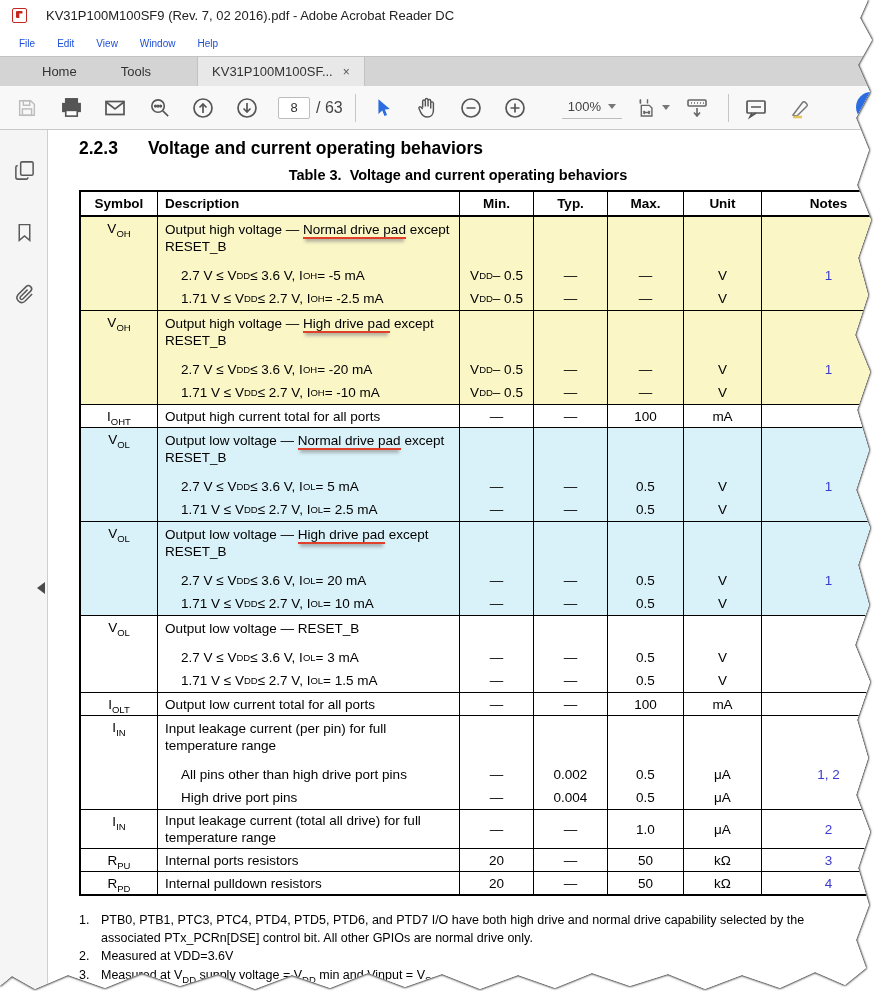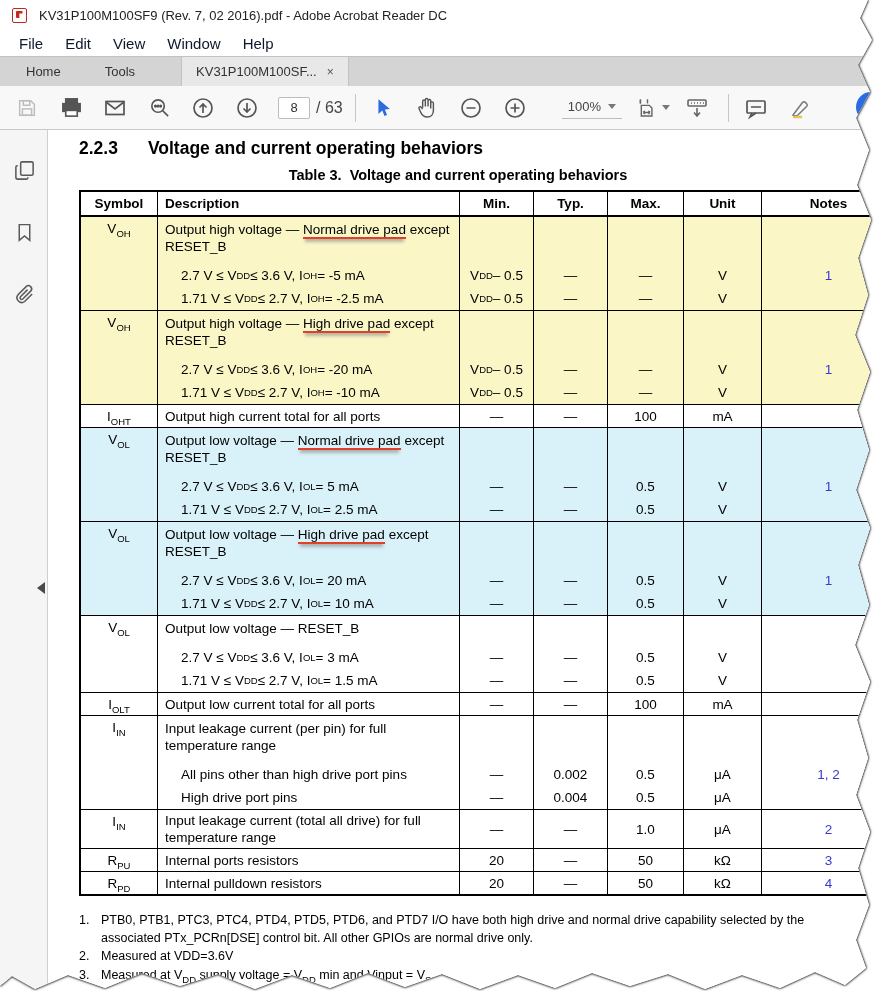--- a/index.html
+++ b/index.html
@@ -8,24 +8,24 @@
     filter: drop-shadow(0 0 1px #222) drop-shadow(0 0 1px #555); }
   .screen { width:874px; height:991px; background:#fff; overflow:hidden; position:relative;
     box-shadow: inset 2px 2px 0 #3d3d3d;
     clip-path: polygon(0 0,868px 0,860px 18px,872px 40px,858px 65px,870px 92px,856px 118px,869px 150px,857px 185px,871px 220px,858px 258px,868px 295px,855px 335px,870px 372px,857px 410px,869px 450px,856px 490px,870px 528px,858px 565px,869px 605px,855px 645px,870px 682px,857px 720px,868px 758px,856px 795px,870px 832px,858px 868px,869px 905px,856px 940px,866px 968px,845px 985px,815px 972px,780px 988px,742px 975px,705px 989px,668px 974px,630px 986px,592px 973px,555px 988px,518px 975px,480px 989px,442px 974px,405px 987px,368px 973px,330px 988px,292px 975px,255px 989px,218px 974px,180px 986px,142px 973px,105px 988px,68px 975px,35px 989px,12px 976px,0 986px); }
 
   
   .titlebar { height:30px; display:flex; align-items:center; padding-left:12px; background:#fff; }
   .acroicon { width:15px; height:15px; border:1.5px solid #c4271d; border-radius:2px; position:relative; background:#fff; flex:0 0 auto; }
   .acroicon::after { content:""; position:absolute; left:2.5px; top:2.5px; width:7px; height:7px;
     background:#c4271d; clip-path:polygon(0 0,100% 0,100% 35%,55% 35%,55% 100%,0 100%); border-radius:1px;}
-  .titletext { font-size:13px; color:#222; margin-left:12px; white-space:nowrap; }
+  .titletext { font-size:13px; color:#222; margin-left:19px; white-space:nowrap; }
   .menubar { height:26px; display:flex; align-items:center; background:#fff; padding-left:8px; }
-  .menuitem { font-size:15px; color:#0f172a; padding:4px 11px; cursor:default; }
-  .tabbar { height:30px; background:#d4d4d4; display:flex; align-items:stretch; padding-left:4px; border-top:1px solid #c2c2c2; }
+  .menuitem { font-size:10px; color:#1d4ed8; padding:4px 11px; cursor:default; }
+  .tabbar { height:30px; background:#d4d4d4; display:flex; align-items:stretch; padding-left:20px; border-top:1px solid #c2c2c2; }
   .tab { font-size:13px; color:#333; display:flex; align-items:center; padding:0 22px; }
   .tab.doc { background:#e8e8e8; margin-left:24px; padding:0 14px; border-left:1px solid #c2c2c2; border-right:1px solid #c2c2c2; }
   .tabclose { margin-left:10px; color:#555; font-size:12px; }
   .toolbar { height:44px; background:#f8f8f8; border-bottom:1px solid #c9c9c9; display:flex; align-items:center; padding-left:10px; position:relative; }
   .tbtn { width:34px; height:34px; display:flex; align-items:center; justify-content:center; margin-right:10px; flex:0 0 auto; }
   .tbtn svg { display:block; }
   .tsep { width:1px; height:28px; background:#c6c6c6; margin:0 10px 0 4px; flex:0 0 auto; }
   .pagebox { width:32px; height:22px; border:1px solid #bdbdbd; border-radius:2px; background:#fff; font-size:13px; color:#333; display:flex; align-items:center; justify-content:center; margin:0 6px 0 4px; }
   .pagetotal { font-size:16px; color:#444; margin-right:8px; white-space:nowrap; }
   .zoomsel { display:flex; align-items:center; gap:7px; border-bottom:1px solid #bdbdbd; padding:2px 6px 4px; margin-right:14px;margin-left:20px; }

